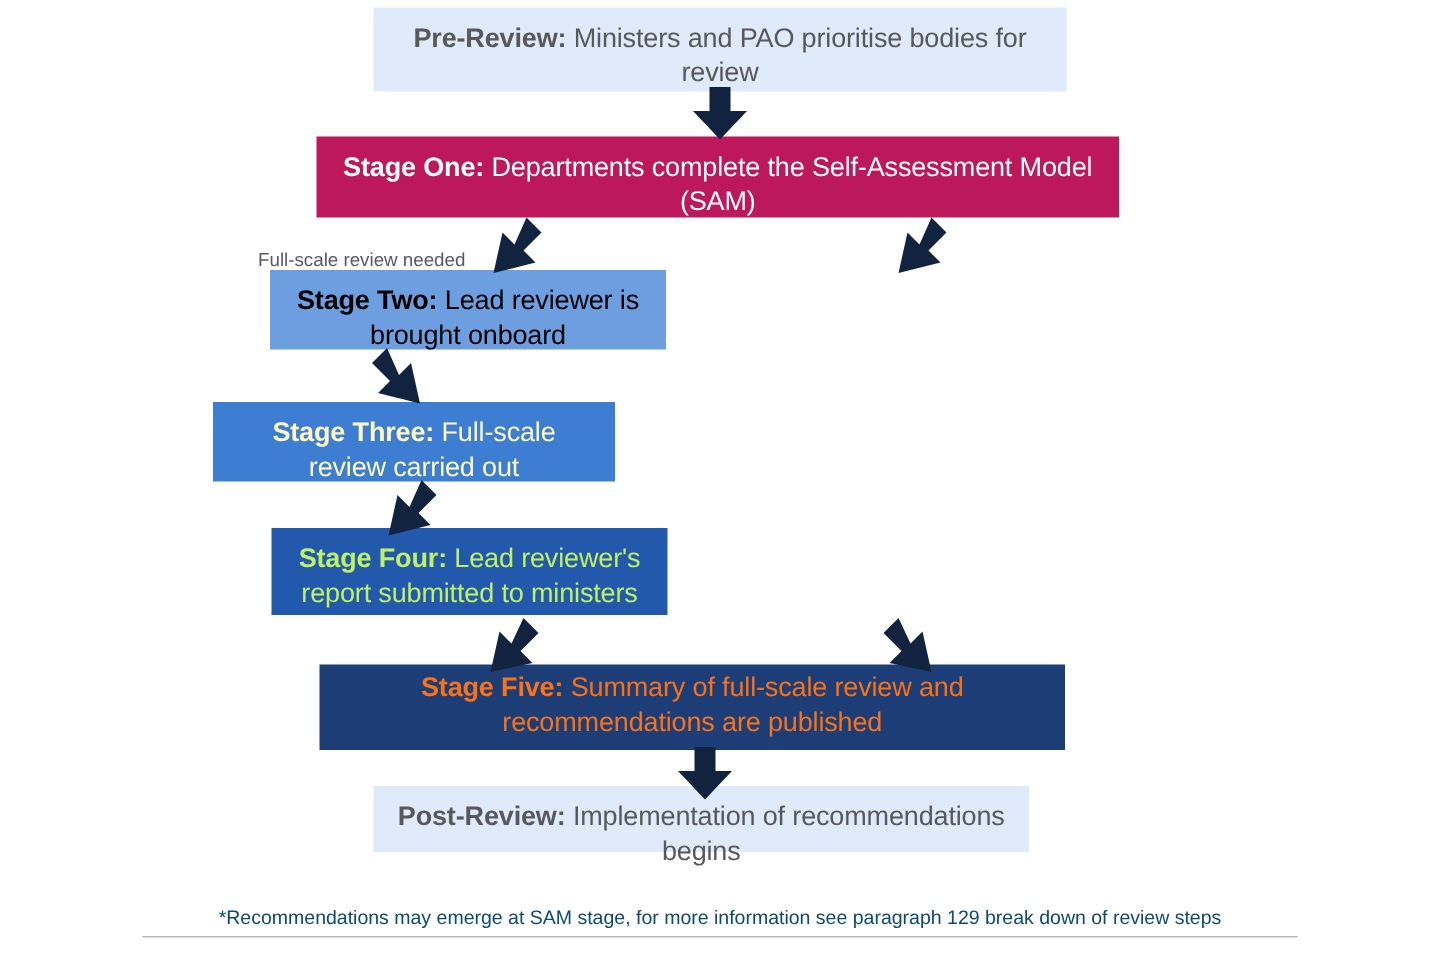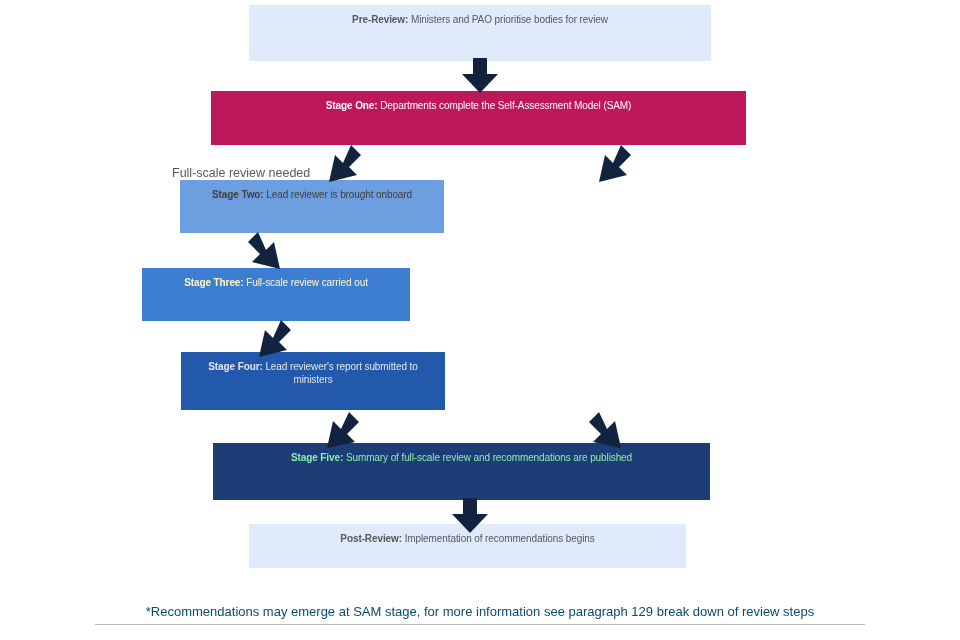--- a/index.html
+++ b/index.html
@@ -21,33 +21,33 @@
   
   .box {
     position: absolute;
     box-sizing: border-box;
     display: flex;
     align-items: flex-start;
     justify-content: center;
     text-align: center;
     line-height: 1.28;
     padding: 9px 14px 12px 14px;
-    font-size: 10px;
+    font-size: 18px;
     letter-spacing: -0.1px;
     z-index: 2;
   }
   .box .lbl { display: block; }
   .box b { font-weight: bold; }
 
   .tone-1 { background: #dfeafb; color: #59585b; }   
   .tone-2 { background: #be185d; color: #ffffff; }   
-  .tone-3 { background: #6d9fe0; color: #404040; }   
+  .tone-3 { background: #6d9fe0; color: #000000; }   
   .tone-4 { background: #3e7ed2; color: #fef9c3; }   
-  .tone-5 { background: #2259ad; color: #e5e5e5; }   
-  .tone-6 { background: #1d3d77; color: #86efac; }   
+  .tone-5 { background: #2259ad; color: #bef264; }   
+  .tone-6 { background: #1d3d77; color: #f97316; align-items: center; }   
 
   
   .arrow {
     position: absolute;
     z-index: 3;
   }
   .arrow svg { display: block; overflow: visible; }
 
   
   .note {

